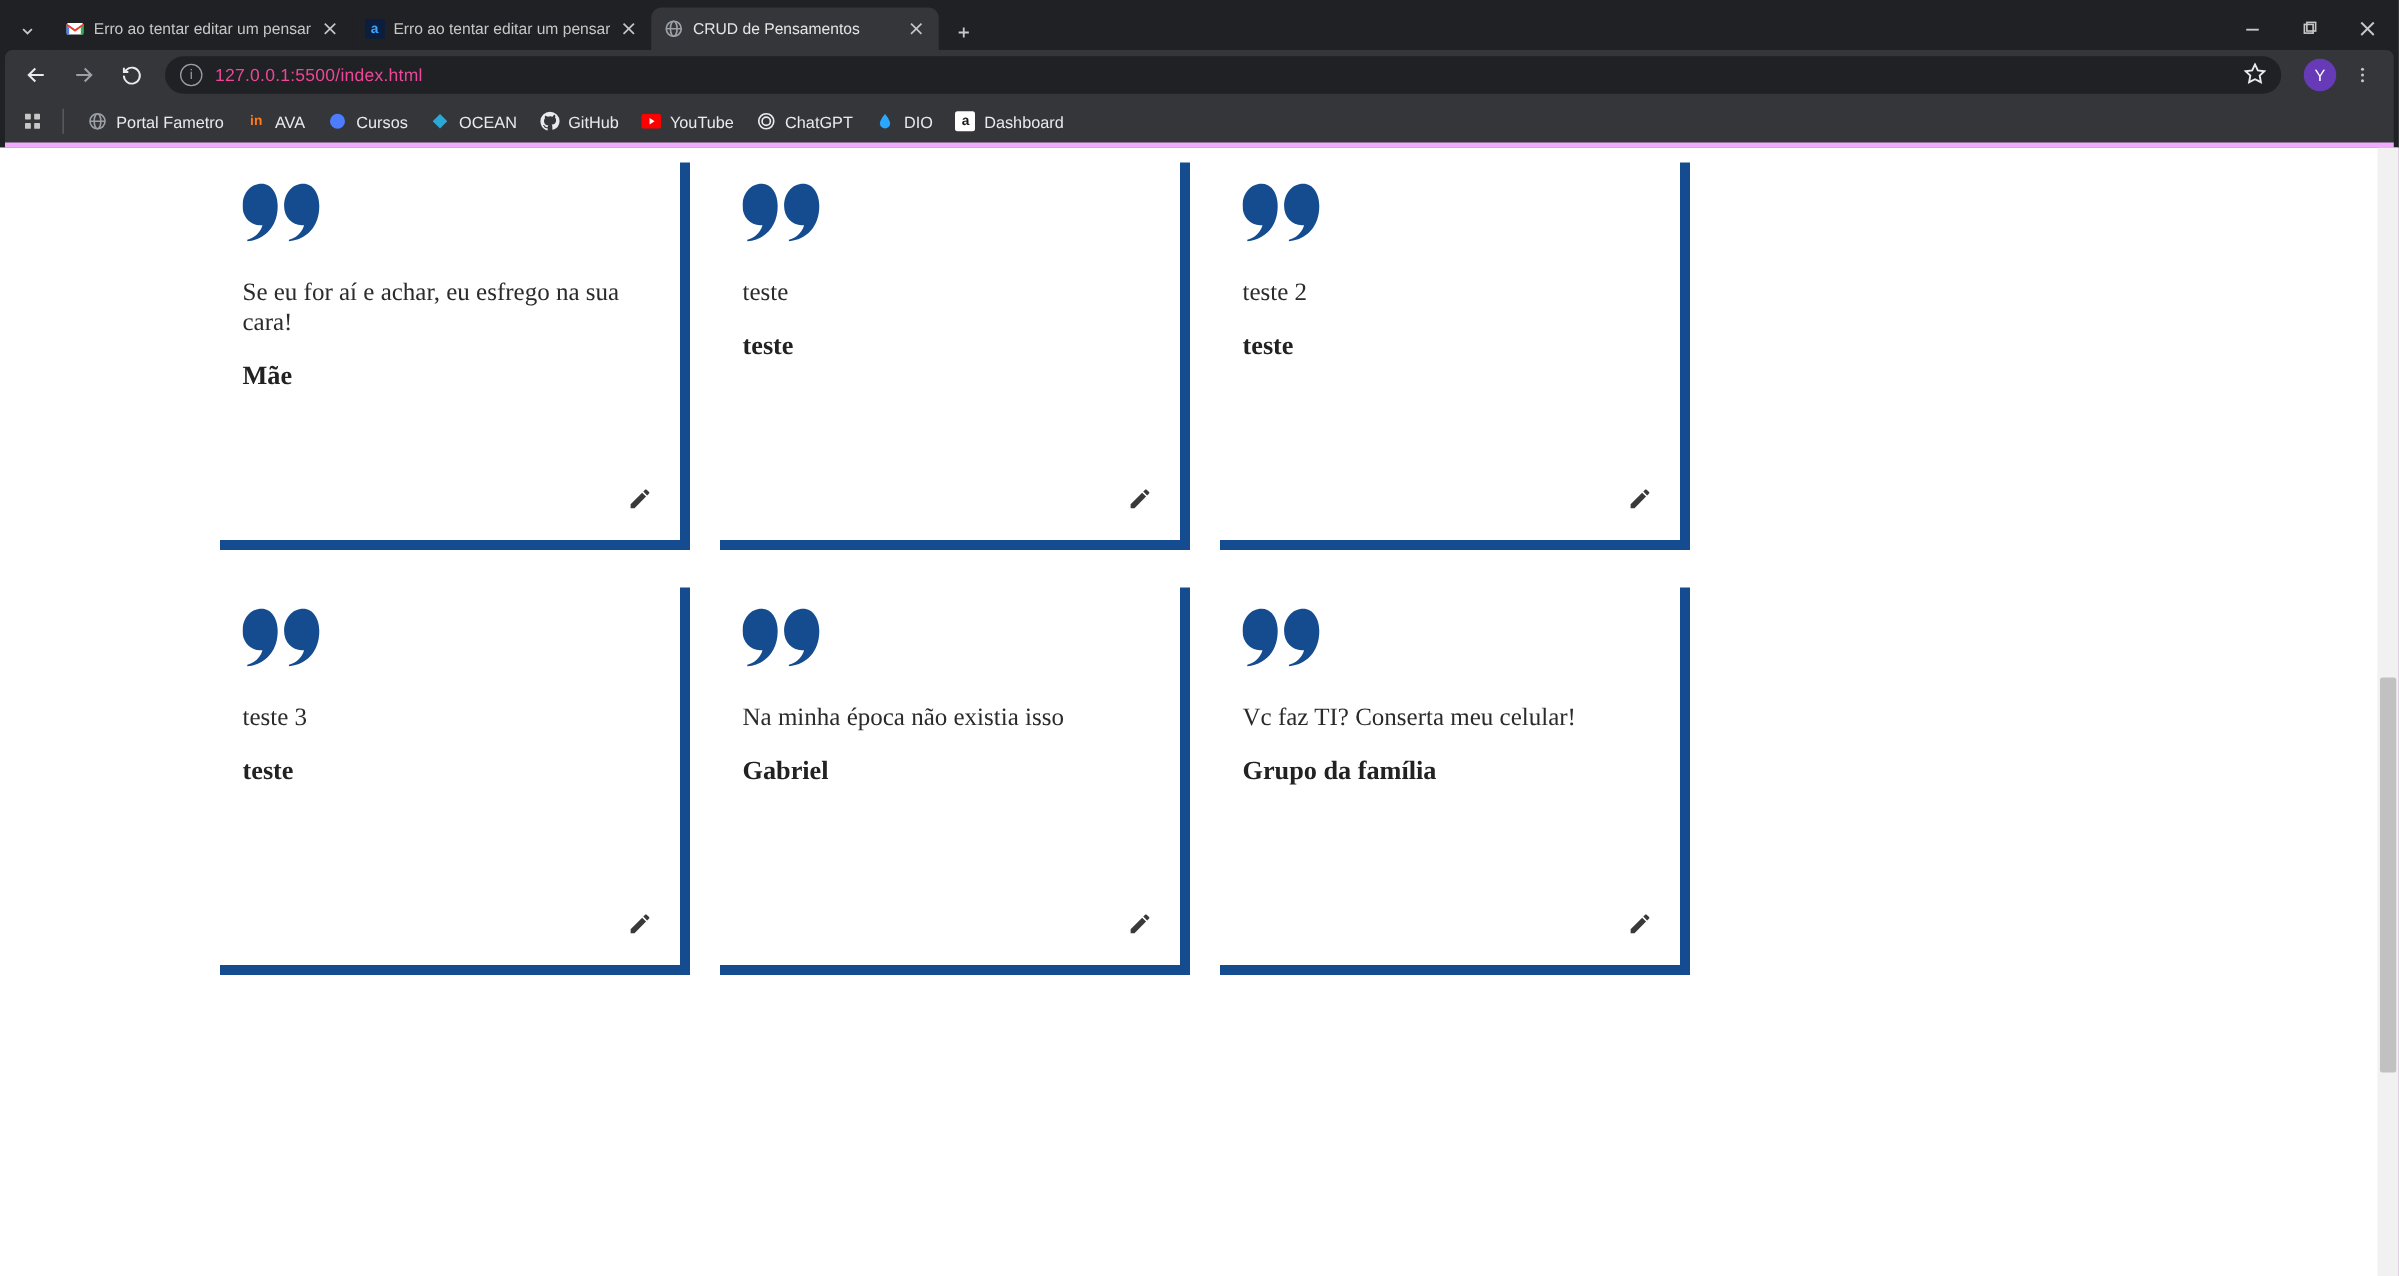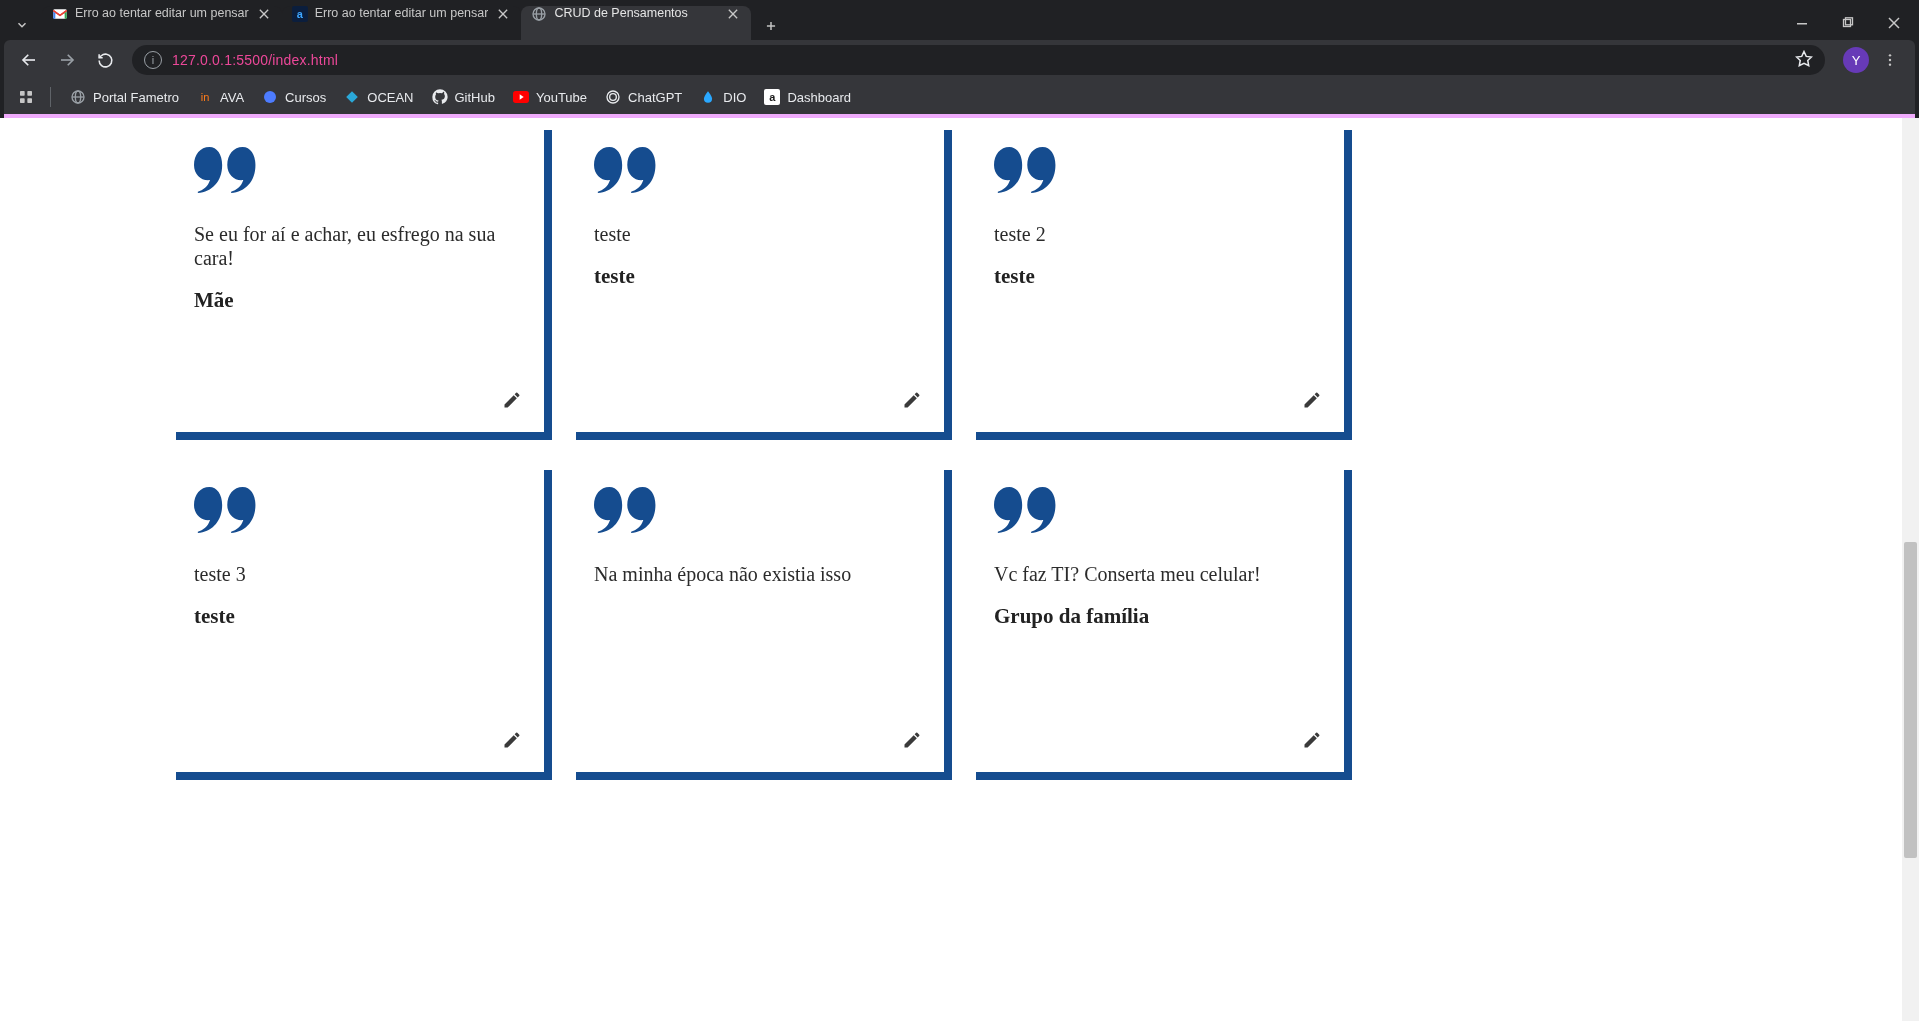--- a/index.html
+++ b/index.html
@@ -3,21 +3,21 @@
 <meta charset="utf-8">
 <style>
   * { box-sizing: border-box; margin: 0; padding: 0; }
   html, body { width: 1919px; height: 1021px; font-family: "Segoe UI", Arial, sans-serif; overflow: hidden; }
   body { background: #202124; }
 
   
   .chrome-top { background: #202124; }
   .tab-strip { height: 40px; display: flex; align-items: flex-end; padding: 4px 0 0 6px; }
   .tab-history { width: 32px; height: 30px; display:flex;align-items:center;justify-content:center;color:#c7c7c7;border-radius:8px;margin-right:4px;}
-  .tab { height: 34px; border-radius: 8px 8px 0 0; display: flex; padding: 0 10px; color: #c7c7c7; min-width: 230px; max-width: 240px; gap: 7px; font-size: 12.5px; position: relative; background:#202124;}
+  .tab { height: 34px; border-radius: 8px 8px 0 0; display: flex; align-items: center; padding: 0 10px; color: #c7c7c7; min-width: 230px; max-width: 240px; gap: 7px; font-size: 12.5px; position: relative; background:#202124;}
   .tab.active { background: #35363a; color: #e5e5e5; }
   .tab .favicon { width: 16px; height: 16px; display:flex;align-items:center;justify-content:center;font-size:12px;}
   .tab .tab-title { flex: 1; white-space: nowrap; overflow: hidden; text-overflow: ellipsis; }
   .tab .tab-close { width: 16px; height:16px; display:flex;align-items:center;justify-content:center; color:#c7c7c7; }
   .new-tab { width: 28px; height: 28px; display:flex;align-items:center;justify-content:center;color:#c7c7c7; margin-left:6px;}
   .window-controls { margin-left:auto; display:flex; align-items:center; height:34px; padding-right:2px; }
   .window-controls .wc { width:46px; height:34px; display:flex;align-items:center;justify-content:center;color:#c7c7c7; }
 
   .toolbar { height: 40px; background: #35363a; display:flex; align-items:center; padding: 0 8px; gap:4px; border-top-left-radius: 6px; border-top-right-radius:6px; margin:0 4px;}
   .nav-btn { width:34px;height:34px;display:flex;align-items:center;justify-content:center;color:#9aa0a6;border-radius:50%; }
@@ -195,21 +195,21 @@
             <svg width="16" height="16" viewBox="0 0 24 24" fill="none" stroke="#9aa0a6" stroke-width="2">
               <circle cx="12" cy="12" r="9"></circle>
               <ellipse cx="12" cy="12" rx="4" ry="9"></ellipse>
               <line x1="3" y1="12" x2="21" y2="12"></line>
             </svg>
           </span>
           <span>Portal Fametro</span>
         </div>
         <div class="bm">
           <span class="bi">
-            <span style="font-weight:400;color:#ff7b1a;background:transparent;width:16px;height:16px;display:inline-flex;align-items:center;justify-content:center;border-radius:2px;font-size:11px;">in</span>
+            <span style="font-weight:700;color:#ff7b1a;background:transparent;width:16px;height:16px;display:inline-flex;align-items:center;justify-content:center;border-radius:2px;font-size:11px;">in</span>
           </span>
           <span>AVA</span>
         </div>
         <div class="bm">
           <span class="bi">
             <span style="width:12px;height:12px;border-radius:50%;background:#4d7cff;display:inline-block;"></span>
           </span>
           <span>Cursos</span>
         </div>
         <div class="bm">
@@ -332,20 +332,21 @@
           </div>
           <div class="card-wrap">
             <div class="card-shadow"></div>
             <div class="card">
               <div class="quote-icon">
                 <svg viewBox="0 0 100 72" fill="#154c8f">
                   <path d="M24 0C10 0 0 12 0 28c0 14 10 24 22 24 1 0 2 0 3-.2C22 62 14 68 6 70v2c22-2 38-18 38-44C44 12 36 0 24 0zm52 0C62 0 52 12 52 28c0 14 10 24 22 24 1 0 2 0 3-.2C74 62 66 68 58 70v2c22-2 38-18 38-44C96 12 88 0 76 0z"></path>
                 </svg>
               </div>
               <div class="content-text">Na minha época não existia isso</div>
+              <div class="author">Gabriel</div>
               <div class="edit"><svg viewBox="0 0 24 24" fill="#3a3a3a">
                   <path d="M3 17.25V21h3.75L17.81 9.94l-3.75-3.75L3 17.25zM20.71 7.04a1 1 0 0 0 0-1.41l-2.34-2.34a1 1 0 0 0-1.41 0l-1.83 1.83 3.75 3.75 1.83-1.83z"></path>
                 </svg></div>
             </div>
           </div>
           <div class="card-wrap">
             <div class="card-shadow"></div>
             <div class="card">
               <div class="quote-icon">
                 <svg viewBox="0 0 100 72" fill="#154c8f">

